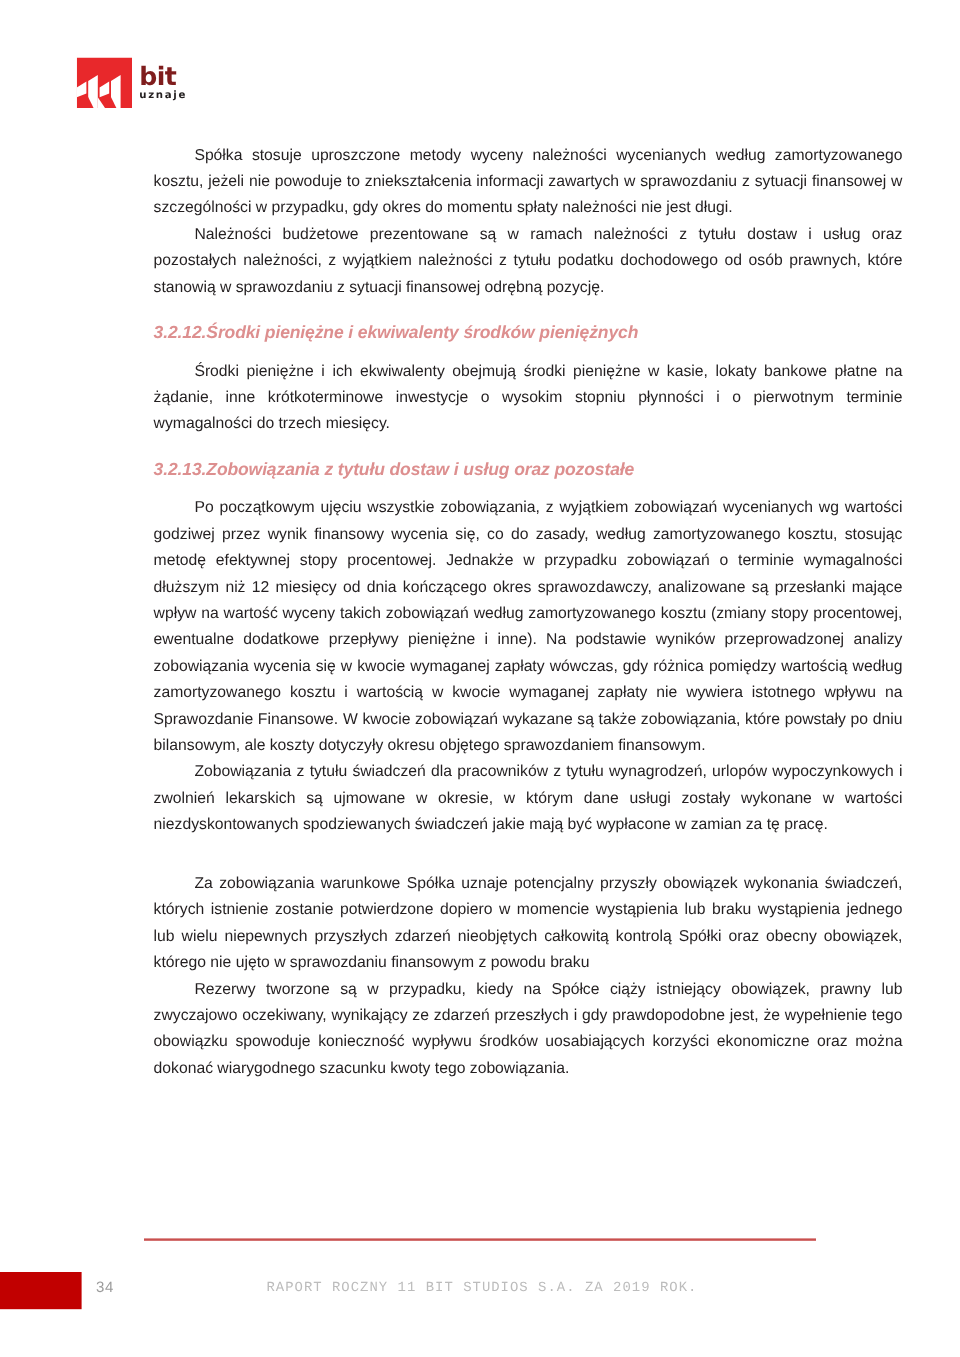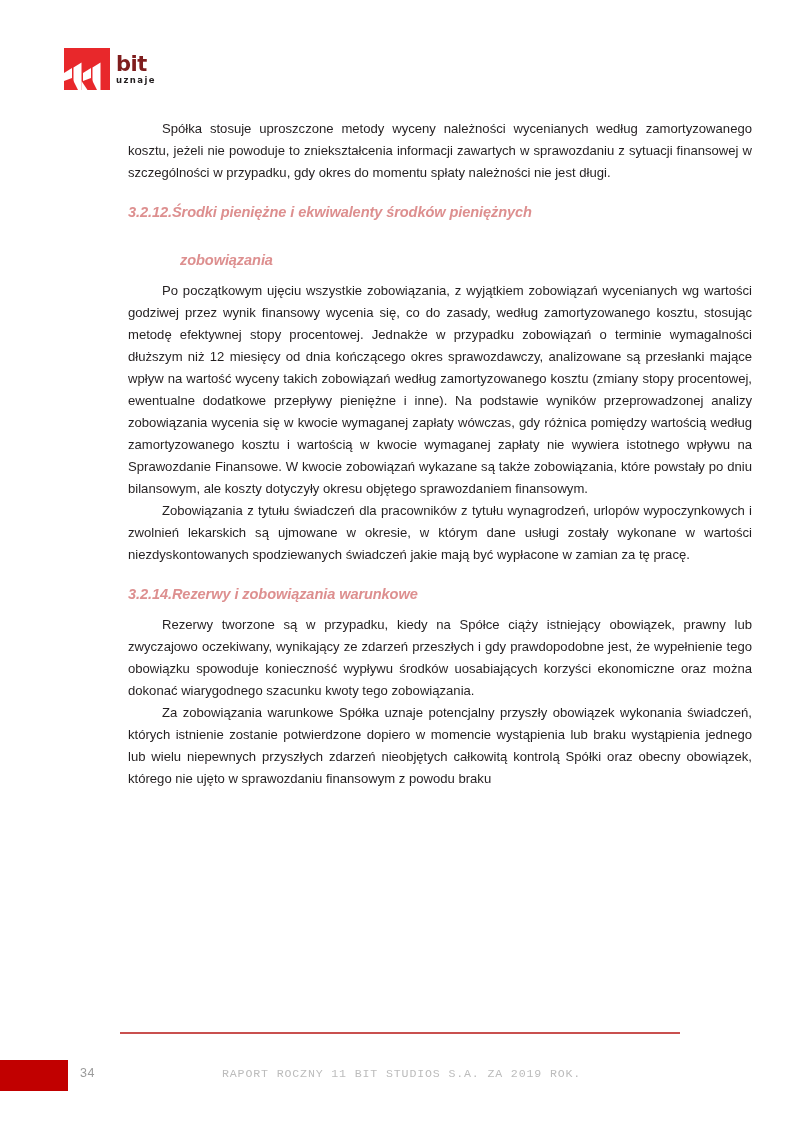--- a/index.html
+++ b/index.html
@@ -144,41 +144,40 @@
   </svg>
   <div class="logo-word">
     <div class="logo-bit">bit</div>
     <div class="logo-studios">uznaje</div>
   </div>
 </div>
 
 <div class="content">
 
   <p class="para">Spółka stosuje uproszczone metody wyceny należności wycenianych według zamortyzowanego kosztu, jeżeli nie powoduje to zniekształcenia informacji zawartych w sprawozdaniu z sytuacji finansowej w szczególności w przypadku, gdy okres do momentu spłaty należności nie jest długi.</p>
+  <p class="para">Należności budżetowe prezentowane są w ramach należności z tytułu dostaw i usług oraz pozostałych należności, z wyjątkiem należności z tytułu podatku dochodowego od osób prawnych, które stanowią w sprawozdaniu z sytuacji finansowej odrębną pozycję.</p>
 
   <div class="sp-before-heading"></div>
   <h2 class="section-heading">
     <span>3.2.12.Środki pieniężne i ekwiwalenty środków pieniężnych</span>
   </h2>
   <div class="sp-after-heading"></div>
+  <p class="para">Środki pieniężne i ich ekwiwalenty obejmują środki pieniężne w kasie, lokaty bankowe płatne na żądanie, inne krótkoterminowe inwestycje o wysokim stopniu płynności i o pierwotnym terminie wymagalności do trzech miesięcy.</p>
 
   <div class="sp-before-heading"></div>
   <h2 class="section-heading">
-    <span class="hang">zobowiązania</span>
+    <span>3.2.13.Zobowiązania z tytułu dostaw i usług oraz pozostałe</span>
   </h2>
   <div class="sp-after-heading"></div>
   <p class="para">Po początkowym ujęciu wszystkie zobowiązania, z wyjątkiem zobowiązań wycenianych wg wartości godziwej przez wynik finansowy wycenia się, co do zasady, według zamortyzowanego kosztu, stosując metodę efektywnej stopy procentowej. Jednakże w przypadku zobowiązań o terminie wymagalności dłuższym niż 12 miesięcy od dnia kończącego okres sprawozdawczy, analizowane są przesłanki mające wpływ na wartość wyceny takich zobowiązań według zamortyzowanego kosztu (zmiany stopy procentowej, ewentualne dodatkowe przepływy pieniężne i inne). Na podstawie wyników przeprowadzonej analizy zobowiązania wycenia się w kwocie wymaganej zapłaty wówczas, gdy różnica pomiędzy wartością według zamortyzowanego kosztu i wartością w kwocie wymaganej zapłaty nie wywiera istotnego wpływu na Sprawozdanie Finansowe. W kwocie zobowiązań wykazane są także zobowiązania, które powstały po dniu bilansowym, ale koszty dotyczyły okresu objętego sprawozdaniem finansowym.</p>
   <p class="para">Zobowiązania z tytułu świadczeń dla pracowników z tytułu wynagrodzeń, urlopów wypoczynkowych i zwolnień lekarskich są ujmowane w okresie, w którym dane usługi zostały wykonane w wartości niezdyskontowanych spodziewanych świadczeń jakie mają być wypłacone w zamian za tę pracę.</p>
 
   <div class="sp-before-heading"></div>
-  <h2 class="section-heading">
-    <span>3.2.14.Rezerwy i zobowiązania warunkowe</span>
-  </h2>
   <div class="sp-after-heading"></div>
+  <p class="para">Za zobowiązania warunkowe Spółka uznaje potencjalny przyszły obowiązek wykonania świadczeń, których istnienie zostanie potwierdzone dopiero w momencie wystąpienia lub braku wystąpienia jednego lub wielu niepewnych przyszłych zdarzeń nieobjętych całkowitą kontrolą Spółki oraz obecny obowiązek, którego nie ujęto w sprawozdaniu finansowym z powodu braku</p>
   <p class="para">Rezerwy tworzone są w przypadku, kiedy na Spółce ciąży istniejący obowiązek, prawny lub zwyczajowo oczekiwany, wynikający ze zdarzeń przeszłych i gdy prawdopodobne jest, że wypełnienie tego obowiązku spowoduje konieczność wypływu środków uosabiających korzyści ekonomiczne oraz można dokonać wiarygodnego szacunku kwoty tego zobowiązania.</p>
-  <p class="para">Za zobowiązania warunkowe Spółka uznaje potencjalny przyszły obowiązek wykonania świadczeń, których istnienie zostanie potwierdzone dopiero w momencie wystąpienia lub braku wystąpienia jednego lub wielu niepewnych przyszłych zdarzeń nieobjętych całkowitą kontrolą Spółki oraz obecny obowiązek, którego nie ujęto w sprawozdaniu finansowym z powodu braku</p>
 
 </div>
 
 <div class="footer-rule"></div>
 <div class="footer-block"></div>
 <div class="footer-page-number">34</div>
 <div class="footer-caption">RAPORT ROCZNY 11 BIT STUDIOS S.A. ZA 2019 ROK.</div>
 
 </body></html>

